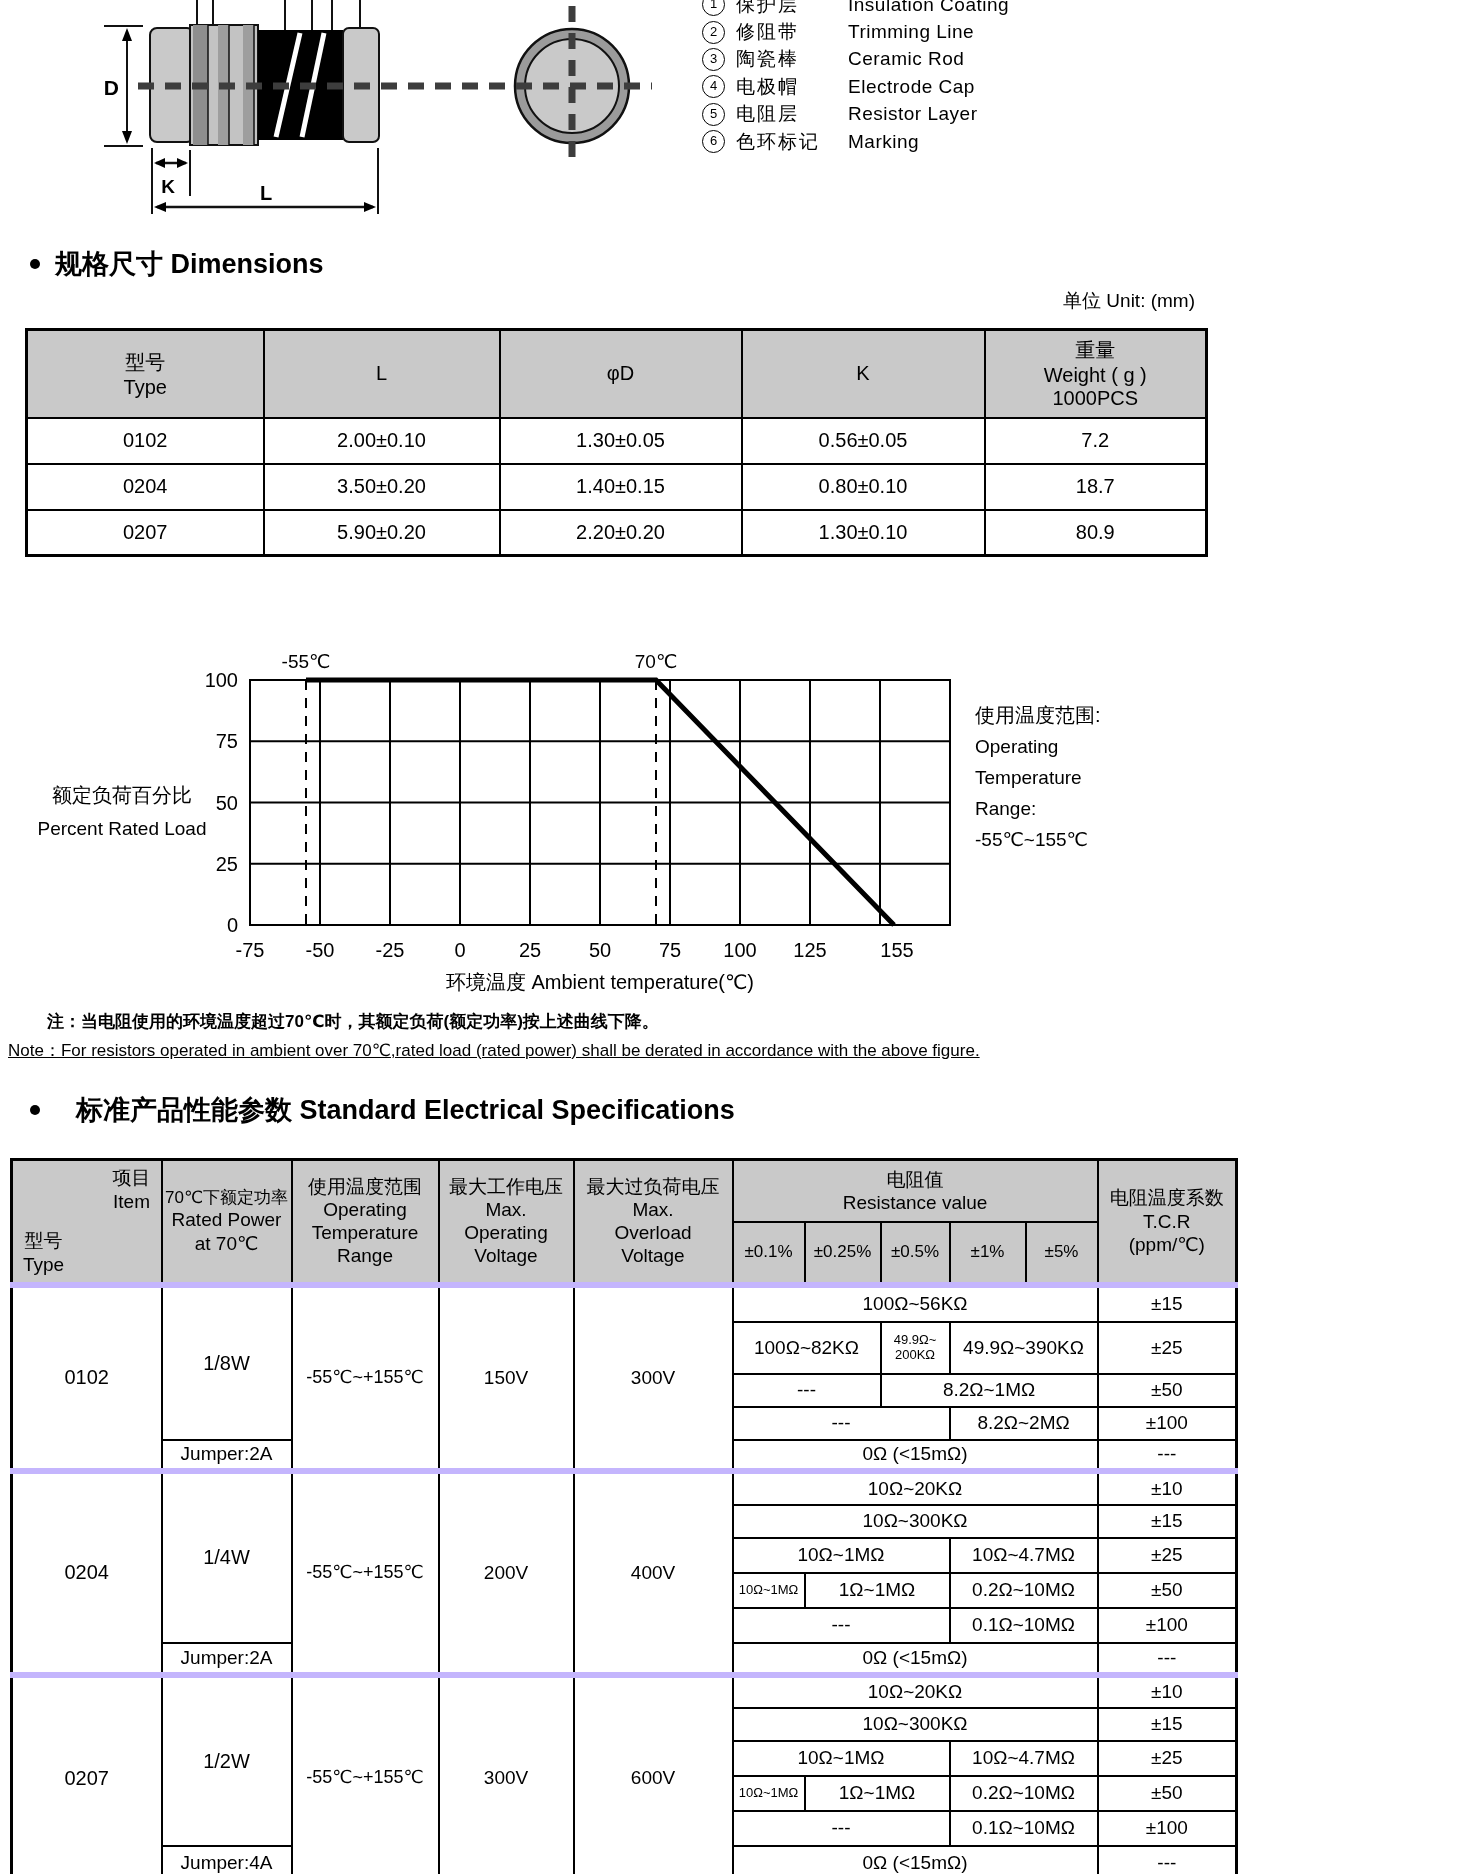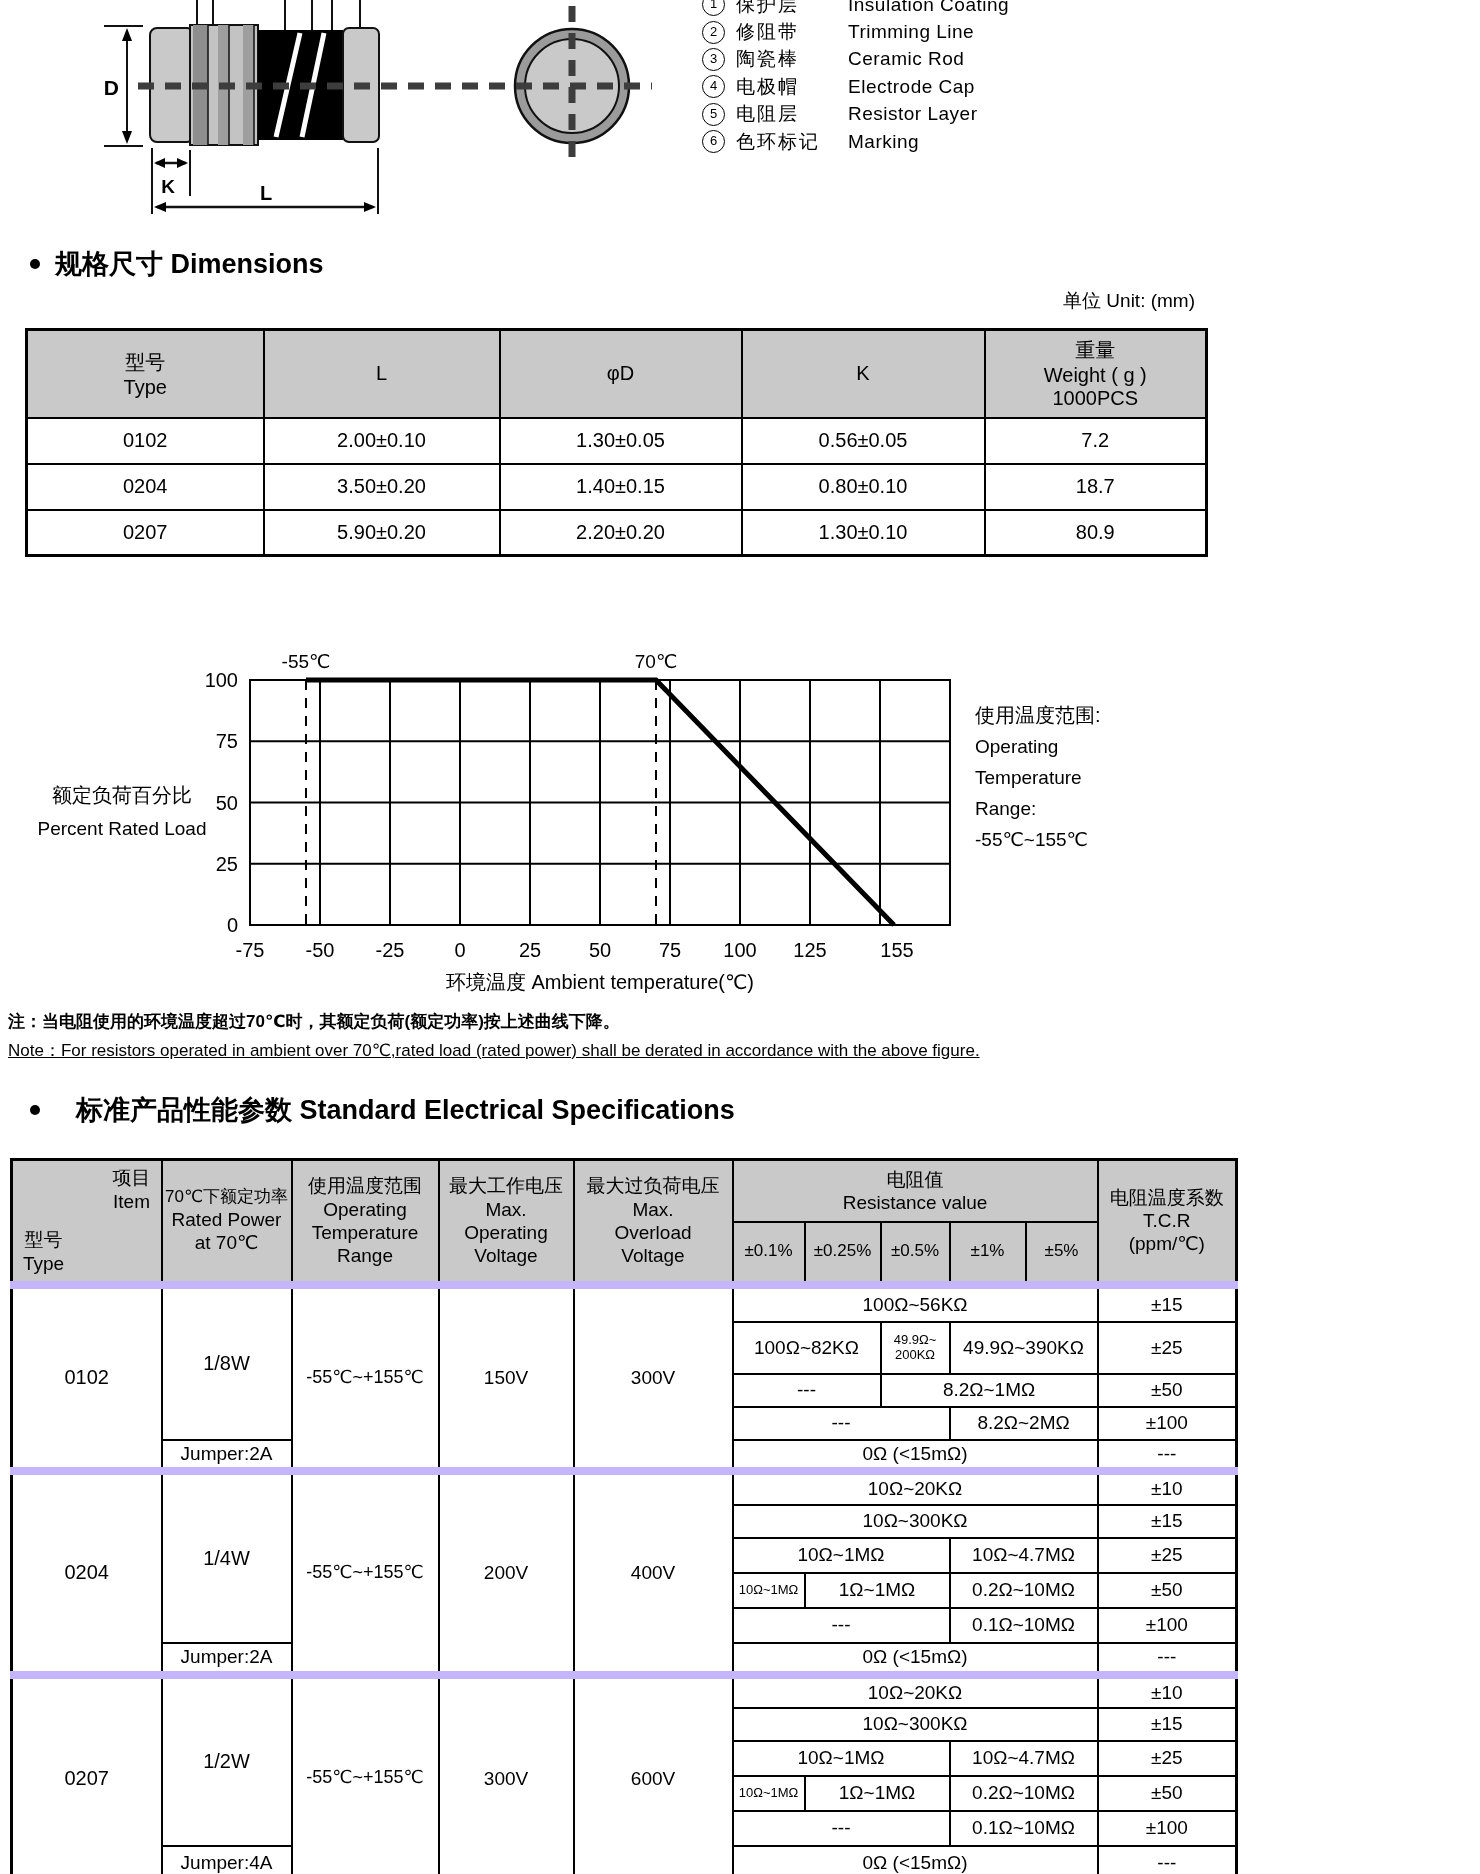--- a/index.html
+++ b/index.html
@@ -24,30 +24,30 @@
   
   .dim-table{border-collapse:collapse;table-layout:fixed;border:3px solid #000;}
   .dim-table th,.dim-table td{border:2px solid #000;text-align:center;vertical-align:middle;
       font-size:20px;font-weight:normal;padding:0;}
   .dim-table th{background:#c9c9c9;}
   .dim-table tbody tr{height:46px;}
 
   .unit-note{position:absolute;left:800px;top:288px;width:395px;text-align:right;font-size:19px;}
 
   .note-line{position:absolute;left:8px;font-size:17px;white-space:nowrap;}
-  .note-zh{font-weight:600;}
+  .note-zh{font-weight:600;margin-left:39px;}
 
   
   .spec-table{border-collapse:collapse;table-layout:fixed;border:3px solid #000;}
   .spec-table th,.spec-table td{border:2px solid #000;text-align:center;vertical-align:middle;
       padding:0;font-weight:normal;font-size:19px;line-height:1.22;}
   .spec-table thead th{background:#c9c9c9;}
   .spec-table thead .tol-row th{font-size:17px;}
   .spec-table thead tr:last-child th{border-bottom:3px solid #000;margin-top:39px;}
-  .spec-table tbody tr.block-start td{border-top:8px solid #c4b5fd;}
+  .spec-table tbody tr.block-start td{border-top:6px solid #c4b5fd;}
   .spec-table td{font-size:19px;}
   .spec-table td.sm{font-size:13px;line-height:1.15;}
   .spec-table td.cell-type,.spec-table td.cell-power{font-size:20px;}
   .spec-table td.cell-temp{font-size:18px;margin-top:24px;}
   .hz-small{font-size:17px;}
 
   .corner{position:relative;background:#c9c9c9;
      background-image:linear-gradient(to bottom right,transparent 49.5%,#000 49.5%,#000 50.6%,transparent 50.6%);}
   .corner .tr-txt{position:absolute;top:5px;right:10px;text-align:center;font-size:19px;line-height:1.25;}
   .corner .bl-txt{position:absolute;bottom:5px;left:10px;text-align:center;font-size:19px;line-height:1.25;}

